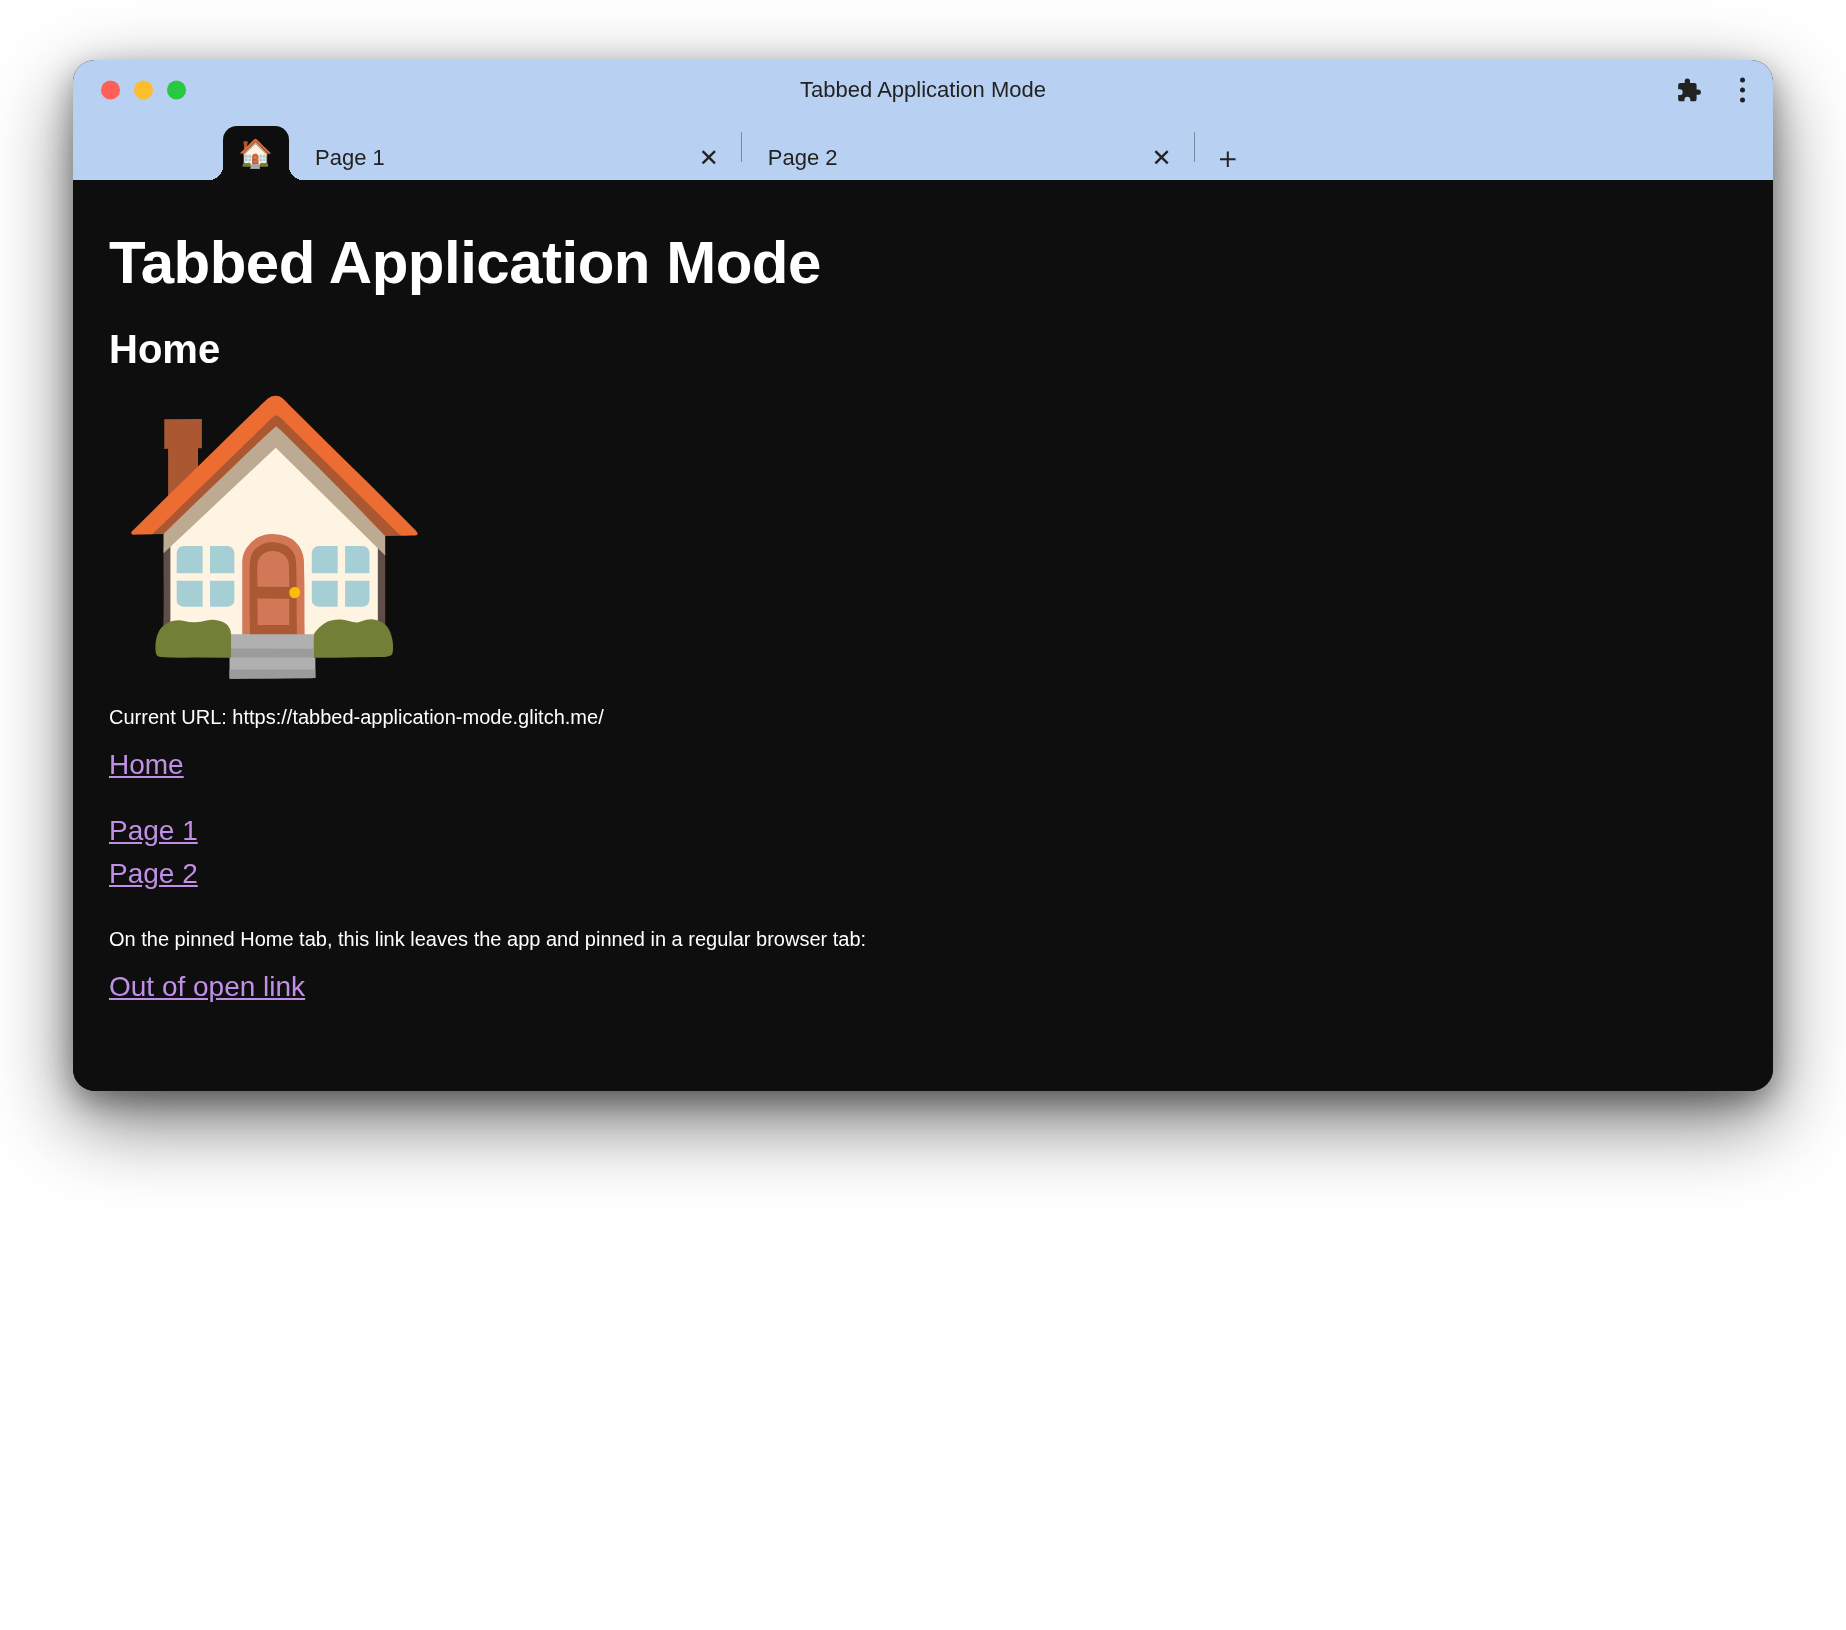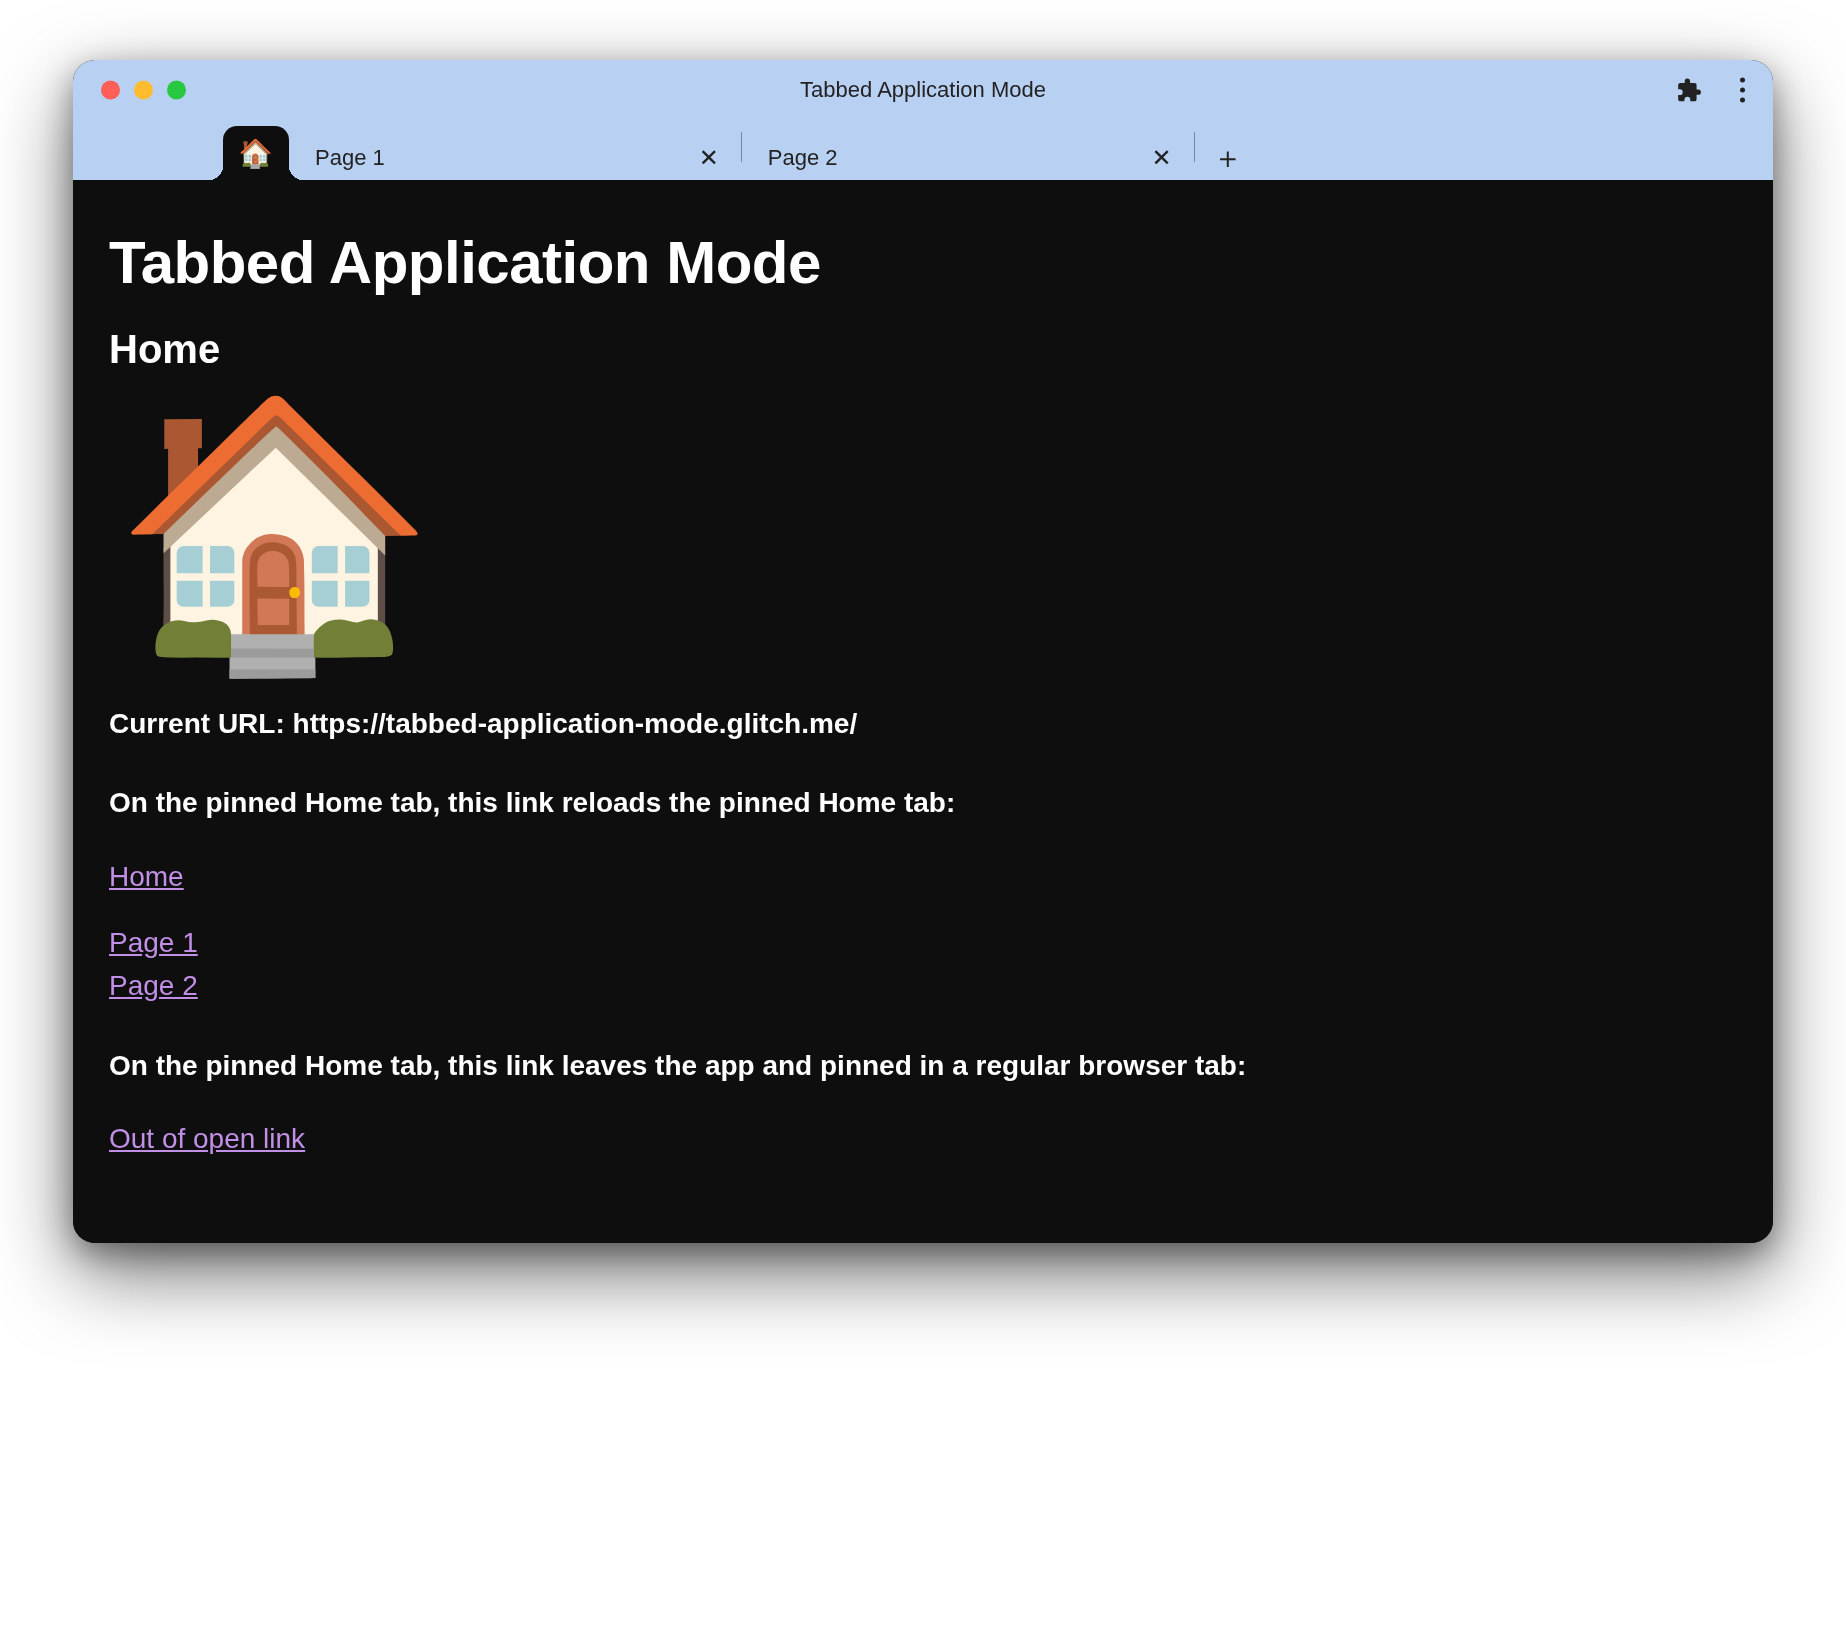--- a/index.html
+++ b/index.html
@@ -100,21 +100,21 @@
   h1 {
     font-size: 60px; font-weight: 800; margin: 18px 0 26px 0; letter-spacing: -0.5px;
   }
   h2 {
     font-size: 40px; font-weight: 800; margin: 30px 0 30px 0;
   }
   .house {
     font-size: 260px; line-height: 1; margin: 10px 0 40px 4px;
   }
   .para {
-    font-size: 28px; line-height: 1.55; margin: 36px 0; font-weight: 700;
+    font-size: 20px; line-height: 1.55; margin: 16px 0; font-weight: 400;
   }
   a.link {
     color: #c18fe6;
     text-decoration: underline;
     font-size: 28px;
   }
   .link-block { margin: 8px 0 28px 0; }
   .link-block a { display:inline; }
   .link-stack a { display:block; line-height:1.55; }
 </style>
@@ -164,21 +164,20 @@
       <div class="newtab">＋</div>
     </div>
 
     <div class="content">
       <h1>Tabbed Application Mode</h1>
       <h2>Home</h2>
       <div class="house">🏠</div>
 
       <div class="para">Current URL: https://tabbed-application-mode.glitch.me/</div>
 
-      <div class="para">On the pinned Home tab, this link reloads the pinned Home tab:</div>
       <div class="link-block">
         <a href="#" class="link">Home</a>
       </div>
 
       <div class="link-block link-stack">
         <a href="#" class="link">Page 1</a>
         <a href="#" class="link">Page 2</a>
       </div>
 
       <div class="para">On the pinned Home tab, this link leaves the app and pinned in a regular browser tab:</div>

